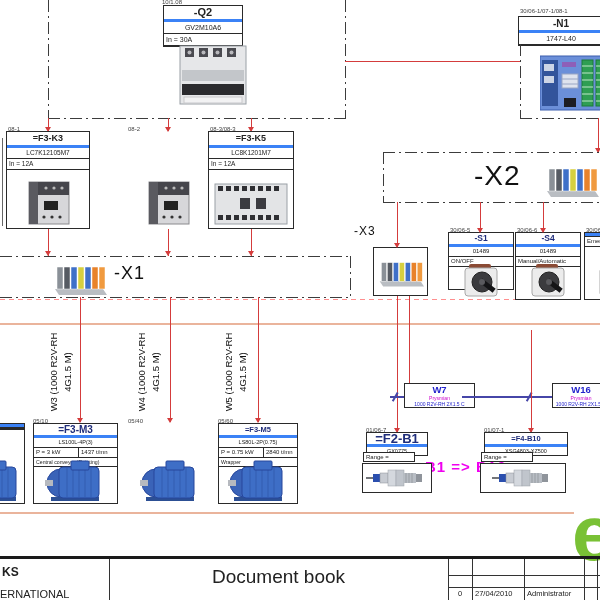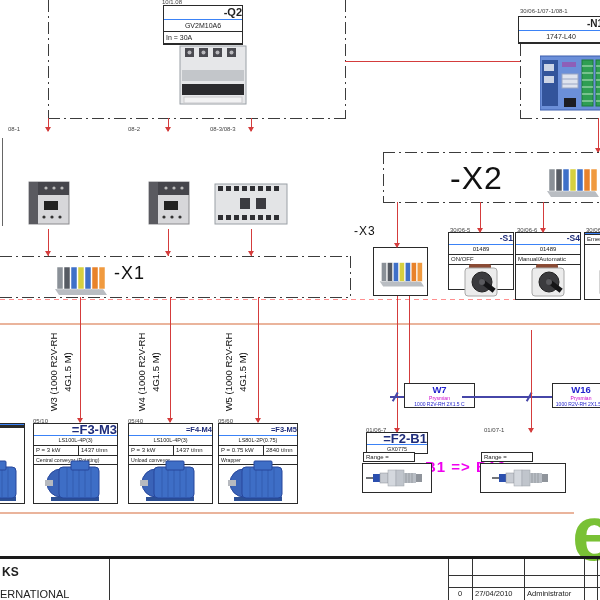--- a/index.html
+++ b/index.html
@@ -1,21 +1,21 @@
 <!DOCTYPE html>
 <html><head>
 <meta charset="utf-8">
 <style>
   html,body{margin:0;padding:0;background:#fff}
   #stage{position:relative;width:600px;height:600px;background:#fff;overflow:hidden;
          font-family:"Liberation Sans",sans-serif;color:#222}
   .t{position:absolute;white-space:nowrap;color:#222;font-family:"Liberation Sans",sans-serif}
   .ref{position:absolute;font-size:6px;color:#444;white-space:nowrap}
   .box{position:absolute;border:1px solid #2a2a2a;background:#fff;box-sizing:border-box}
-  .r-title{font-weight:bold;font-size:9px;line-height:13px;text-align:right;border-bottom:1px solid #3b82f6}
+  .r-title{font-weight:bold;font-size:9px;line-height:13px;text-align:center;border-bottom:3px solid #3b82f6}
   .r-sub{font-size:6.5px;line-height:10px;text-align:center;border-bottom:1px solid #2a2a2a}
   .r-left{font-size:6.5px;line-height:10px;padding-left:2px;border-bottom:1px solid #2a2a2a}
   .navy{color:#1f2d7a}
   .rv{position:absolute;width:1px;background:#d43c3c}
   .rh{position:absolute;height:1px;background:#d43c3c}
   .ar{position:absolute;width:0;height:0;border-left:3px solid transparent;border-right:3px solid transparent;border-top:5px solid #d43c3c}
   .ddh{position:absolute;height:1px;background:repeating-linear-gradient(to right,#3c3c3c 0 12px,transparent 12px 16px,#3c3c3c 16px 18px,transparent 18px 22px)}
   .ddv{position:absolute;width:1px;background:repeating-linear-gradient(to bottom,#3c3c3c 0 12px,transparent 12px 16px,#3c3c3c 16px 18px,transparent 18px 22px)}
   .pinkd{position:absolute;height:1px;background:repeating-linear-gradient(to right,#ff8f8f 0 5px,transparent 5px 9px)}
   .salm{position:absolute;height:2px;background:#eab49c}
@@ -100,20 +100,25 @@
   <div class="rv" style="left:48px;top:118px;height:13px"></div>
     <div class="ar" style="left:45px;top:127px"></div>
   <div class="rv" style="left:168px;top:118px;height:13px"></div>
     <div class="ar" style="left:165px;top:127px"></div>
   <div class="rv" style="left:251px;top:118px;height:13px"></div>
     <div class="ar" style="left:248px;top:127px"></div>
 
   <div style="position:absolute;left:2px;top:138px;width:1px;height:88px;background:#666"></div>
 
   <div class="ref" style="left:8px;top:126px">08-1</div>
+  <div class="box" style="left:6px;top:131px;width:84px;height:98px">
+    <div class="r-title">=F3-K3</div>
+    <div class="r-sub">LC7K12105M7</div>
+    <div class="r-left">In = 12A</div>
+  </div>
   <svg style="position:absolute;left:26px;top:179px" width="46" height="48" viewBox="0 0 46 48">
     <rect x="3" y="3" width="40" height="42" fill="#d7d7da" stroke="#8a8a8e"></rect>
     <rect x="3" y="3" width="40" height="13" fill="#46464c"></rect>
     <rect x="3" y="3" width="9" height="42" fill="#5a5a60"></rect>
     <circle cx="20" cy="9" r="1.6" fill="#bbb"></circle>
       <circle cx="28" cy="9" r="1.6" fill="#bbb"></circle>
       <circle cx="36" cy="9" r="1.6" fill="#bbb"></circle>
     <rect x="18" y="22" width="14" height="9" fill="#222"></rect>
     <circle cx="18" cy="38" r="1.6" fill="#333"></circle>
       <circle cx="26" cy="38" r="1.6" fill="#333"></circle>
@@ -128,20 +133,25 @@
     <circle cx="20" cy="9" r="1.6" fill="#bbb"></circle>
       <circle cx="28" cy="9" r="1.6" fill="#bbb"></circle>
       <circle cx="36" cy="9" r="1.6" fill="#bbb"></circle>
     <rect x="18" y="22" width="14" height="9" fill="#222"></rect>
     <circle cx="18" cy="38" r="1.6" fill="#333"></circle>
       <circle cx="26" cy="38" r="1.6" fill="#333"></circle>
       <circle cx="34" cy="38" r="1.6" fill="#333"></circle>
   </svg>
 
   <div class="ref" style="left:210px;top:126px">08-3/08-3</div>
+  <div class="box" style="left:208px;top:131px;width:86px;height:98px">
+    <div class="r-title">=F3-K5</div>
+    <div class="r-sub">LC8K1201M7</div>
+    <div class="r-left">In = 12A</div>
+  </div>
   <svg style="position:absolute;left:214px;top:178px" width="74" height="50" viewBox="0 0 74 50">
     <rect x="1" y="6" width="72" height="40" fill="#e3e4e6" stroke="#9aa0a6"></rect>
     <rect x="4" y="8" width="5" height="5" fill="#2f2f33"></rect>
       <rect x="12" y="8" width="5" height="5" fill="#2f2f33"></rect>
       <rect x="20" y="8" width="5" height="5" fill="#2f2f33"></rect>
       <rect x="28" y="8" width="5" height="5" fill="#2f2f33"></rect>
       <rect x="36" y="8" width="5" height="5" fill="#2f2f33"></rect>
       <rect x="44" y="8" width="5" height="5" fill="#2f2f33"></rect>
       <rect x="52" y="8" width="5" height="5" fill="#2f2f33"></rect>
       <rect x="60" y="8" width="5" height="5" fill="#2f2f33"></rect>
@@ -160,21 +170,21 @@
   <div class="rv" style="left:48px;top:229px;height:27px"></div>
     <div class="ar" style="left:45px;top:251px"></div>
   <div class="rv" style="left:168px;top:229px;height:27px"></div>
     <div class="ar" style="left:165px;top:251px"></div>
   <div class="rv" style="left:251px;top:229px;height:27px"></div>
     <div class="ar" style="left:248px;top:251px"></div>
 
   <div class="ddh" style="left:383px;top:152px;width:217px"></div>
   <div class="ddh" style="left:383px;top:202px;width:217px"></div>
   <div class="ddv" style="left:383px;top:152px;height:50px"></div>
-  <div class="t xlabel" style="left:450px;top:160px;font-size:32px">-X2</div>
+  <div class="t xlabel" style="left:474px;top:160px;font-size:28px">-X2</div>
   <svg style="position:absolute;left:545px;top:161px" width="54" height="38" viewBox="0 0 54 38">
     <polygon points="2,30 50,30 54,36 6,36" fill="#b9bdc2"></polygon>
     <rect x="4" y="8" width="6" height="22" fill="#8a9097" stroke="#fff" stroke-width="0.5"></rect>
     <rect x="11" y="8" width="6" height="22" fill="#565b63" stroke="#fff" stroke-width="0.5"></rect>
     <rect x="18" y="8" width="6" height="22" fill="#3f70c8" stroke="#fff" stroke-width="0.5"></rect>
     <rect x="25" y="8" width="6" height="22" fill="#d6cf3f" stroke="#fff" stroke-width="0.5"></rect>
     <rect x="32" y="8" width="6" height="22" fill="#3f70c8" stroke="#fff" stroke-width="0.5"></rect>
     <rect x="39" y="8" width="6" height="22" fill="#e8822a" stroke="#fff" stroke-width="0.5"></rect>
     <rect x="46" y="8" width="6" height="22" fill="#f09a3f" stroke="#fff" stroke-width="0.5"></rect>
   </svg>
@@ -313,20 +323,24 @@
     <rect x="22" y="5" width="8" height="16" fill="#d4d8de" stroke="#9aa0a6" stroke-width="0.5"></rect>
     <rect x="30" y="5" width="8" height="16" fill="#c0c5cc" stroke="#9aa0a6" stroke-width="0.5"></rect>
     <rect x="38" y="8" width="12" height="10" fill="#b8bdc4"></rect>
     <line x1="40" y1="8" x2="40" y2="18" stroke="#8a8f96" stroke-width="0.7"></line>
       <line x1="43" y1="8" x2="43" y2="18" stroke="#8a8f96" stroke-width="0.7"></line>
       <line x1="46" y1="8" x2="46" y2="18" stroke="#8a8f96" stroke-width="0.7"></line>
     <rect x="50" y="9" width="6" height="8" fill="#8f949b"></rect>
   </svg>
 
   <div class="ref" style="left:484px;top:427px">01/07-1</div>
+  <div class="box" style="left:484px;top:432px;width:84px">
+    <div class="r-title navy" style="font-size:7.5px;line-height:11px">=F4-B10</div>
+    <div class="r-sub" style="font-size:5.5px;line-height:8px;border-bottom:none">XSG4803-XZ500</div>
+  </div>
   <div class="box" style="left:481px;top:452px;width:52px;height:10px;font-size:6px;line-height:9px;padding-left:2px">Range =</div>
   <div class="box" style="left:480px;top:463px;width:86px;height:30px"></div>
   <svg style="position:absolute;left:492px;top:465px" width="58" height="26" viewBox="0 0 58 26">
     <line x1="0" y1="13" x2="8" y2="13" stroke="#44474c" stroke-width="1.5"></line>
     <rect x="7" y="9" width="7" height="8" fill="#2b4fae"></rect>
     <rect x="14" y="8" width="8" height="10" fill="#c7cbd2" stroke="#8a8f96" stroke-width="0.5"></rect>
     <rect x="22" y="5" width="8" height="16" fill="#d4d8de" stroke="#9aa0a6" stroke-width="0.5"></rect>
     <rect x="30" y="5" width="8" height="16" fill="#c0c5cc" stroke="#9aa0a6" stroke-width="0.5"></rect>
     <rect x="38" y="8" width="12" height="10" fill="#b8bdc4"></rect>
     <line x1="40" y1="8" x2="40" y2="18" stroke="#8a8f96" stroke-width="0.7"></line>
@@ -352,21 +366,21 @@
       <line x1="28" y1="9" x2="28" y2="38" stroke="#335cb0"></line>
       <line x1="34" y1="9" x2="34" y2="38" stroke="#335cb0"></line>
       <line x1="40" y1="9" x2="40" y2="38" stroke="#335cb0"></line>
       <line x1="46" y1="9" x2="46" y2="38" stroke="#335cb0"></line>
     <rect x="26" y="2" width="18" height="9" rx="1" fill="#3e6ec6" stroke="#27479c"></rect>
     <rect x="0" y="21" width="8" height="6" fill="#b6b9bf"></rect>
   </svg>
 
   <div class="ref" style="left:33px;top:418px">05/10</div>
   <div class="box" style="left:33px;top:423px;width:85px;height:81px">
-    <div class="r-title navy" style="font-size:13px;line-height:11px">=F3-M3</div>
+    <div class="r-title navy" style="font-size:10px;line-height:11px">=F3-M3</div>
     <div class="r-sub" style="font-size:5.5px;line-height:9px">LS100L-4P(3)</div>
     <div class="split">
         <span style="width:42px;border-right:1px solid #2a2a2a;padding-left:2px">P =  3 kW</span>
         <span style="padding-left:2px">1437 t/mn</span>
       </div>
     <div class="r-left" style="font-size:5.2px;line-height:8px">Central conveyor (Rotating)</div>
   </div>
   <svg style="position:absolute;left:45px;top:459px" width="62" height="44" viewBox="0 0 62 44">
     <rect x="6" y="38" width="48" height="4" fill="#2c4f94"></rect>
     <circle cx="16" cy="24" r="14" fill="#3a63b8" stroke="#27479c"></circle>
@@ -374,29 +388,20 @@
     <line x1="22" y1="9" x2="22" y2="38" stroke="#335cb0"></line>
       <line x1="28" y1="9" x2="28" y2="38" stroke="#335cb0"></line>
       <line x1="34" y1="9" x2="34" y2="38" stroke="#335cb0"></line>
       <line x1="40" y1="9" x2="40" y2="38" stroke="#335cb0"></line>
       <line x1="46" y1="9" x2="46" y2="38" stroke="#335cb0"></line>
     <rect x="26" y="2" width="18" height="9" rx="1" fill="#3e6ec6" stroke="#27479c"></rect>
     <rect x="0" y="21" width="8" height="6" fill="#b6b9bf"></rect>
   </svg>
 
   <div class="ref" style="left:128px;top:418px">05/40</div>
-  <div class="box" style="left:128px;top:423px;width:85px;height:81px">
-    <div class="r-title navy" style="font-size:7.5px;line-height:11px">=F4-M4</div>
-    <div class="r-sub" style="font-size:5.5px;line-height:9px">LS100L-4P(3)</div>
-    <div class="split">
-        <span style="width:42px;border-right:1px solid #2a2a2a;padding-left:2px">P =  3 kW</span>
-        <span style="padding-left:2px">1437 t/mn</span>
-      </div>
-    <div class="r-left" style="font-size:5.2px;line-height:8px">Unload conveyor</div>
-  </div>
   <svg style="position:absolute;left:140px;top:459px" width="62" height="44" viewBox="0 0 62 44">
     <rect x="6" y="38" width="48" height="4" fill="#2c4f94"></rect>
     <circle cx="16" cy="24" r="14" fill="#3a63b8" stroke="#27479c"></circle>
     <rect x="14" y="8" width="40" height="31" rx="4" fill="#3e6ec6" stroke="#27479c"></rect>
     <line x1="22" y1="9" x2="22" y2="38" stroke="#335cb0"></line>
       <line x1="28" y1="9" x2="28" y2="38" stroke="#335cb0"></line>
       <line x1="34" y1="9" x2="34" y2="38" stroke="#335cb0"></line>
       <line x1="40" y1="9" x2="40" y2="38" stroke="#335cb0"></line>
       <line x1="46" y1="9" x2="46" y2="38" stroke="#335cb0"></line>
     <rect x="26" y="2" width="18" height="9" rx="1" fill="#3e6ec6" stroke="#27479c"></rect>
@@ -425,20 +430,21 @@
     <rect x="26" y="2" width="18" height="9" rx="1" fill="#3e6ec6" stroke="#27479c"></rect>
     <rect x="0" y="21" width="8" height="6" fill="#b6b9bf"></rect>
   </svg>
 
   <div class="t" style="left:572px;top:494px;font-size:78px;line-height:78px;font-weight:bold;color:#79c135">e</div>
 
   <div style="position:absolute;left:0;top:556px;width:600px;height:3px;background:#1a1a1a"></div>
   <div style="position:absolute;left:109px;top:559px;width:1px;height:41px;background:#333"></div>
   <div class="t" style="left:2px;top:565px;font-size:12px;font-weight:bold">KS</div>
   <div class="t" style="left:0;top:588px;font-size:11px">ERNATIONAL</div>
+  <div class="t" style="left:109px;top:566px;width:339px;text-align:center;font-size:19px">Document book</div>
   <div style="position:absolute;left:448px;top:559px;width:1px;height:41px;background:#333"></div>
   <div style="position:absolute;left:472px;top:559px;width:1px;height:41px;background:#333"></div>
   <div style="position:absolute;left:524px;top:559px;width:1px;height:41px;background:#333"></div>
   <div style="position:absolute;left:584px;top:559px;width:1px;height:41px;background:#333"></div>
   <div style="position:absolute;left:597px;top:559px;width:1px;height:41px;background:#333"></div>
   <div style="position:absolute;left:448px;top:575px;width:152px;height:1px;background:#333"></div>
   <div style="position:absolute;left:448px;top:587px;width:152px;height:1px;background:#333"></div>
   <div class="t" style="left:448px;top:589px;width:24px;text-align:center;font-size:7.5px">0</div>
   <div class="t" style="left:475px;top:589px;font-size:7.5px">27/04/2010</div>
   <div class="t" style="left:527px;top:589px;font-size:7.5px">Administrator</div>

